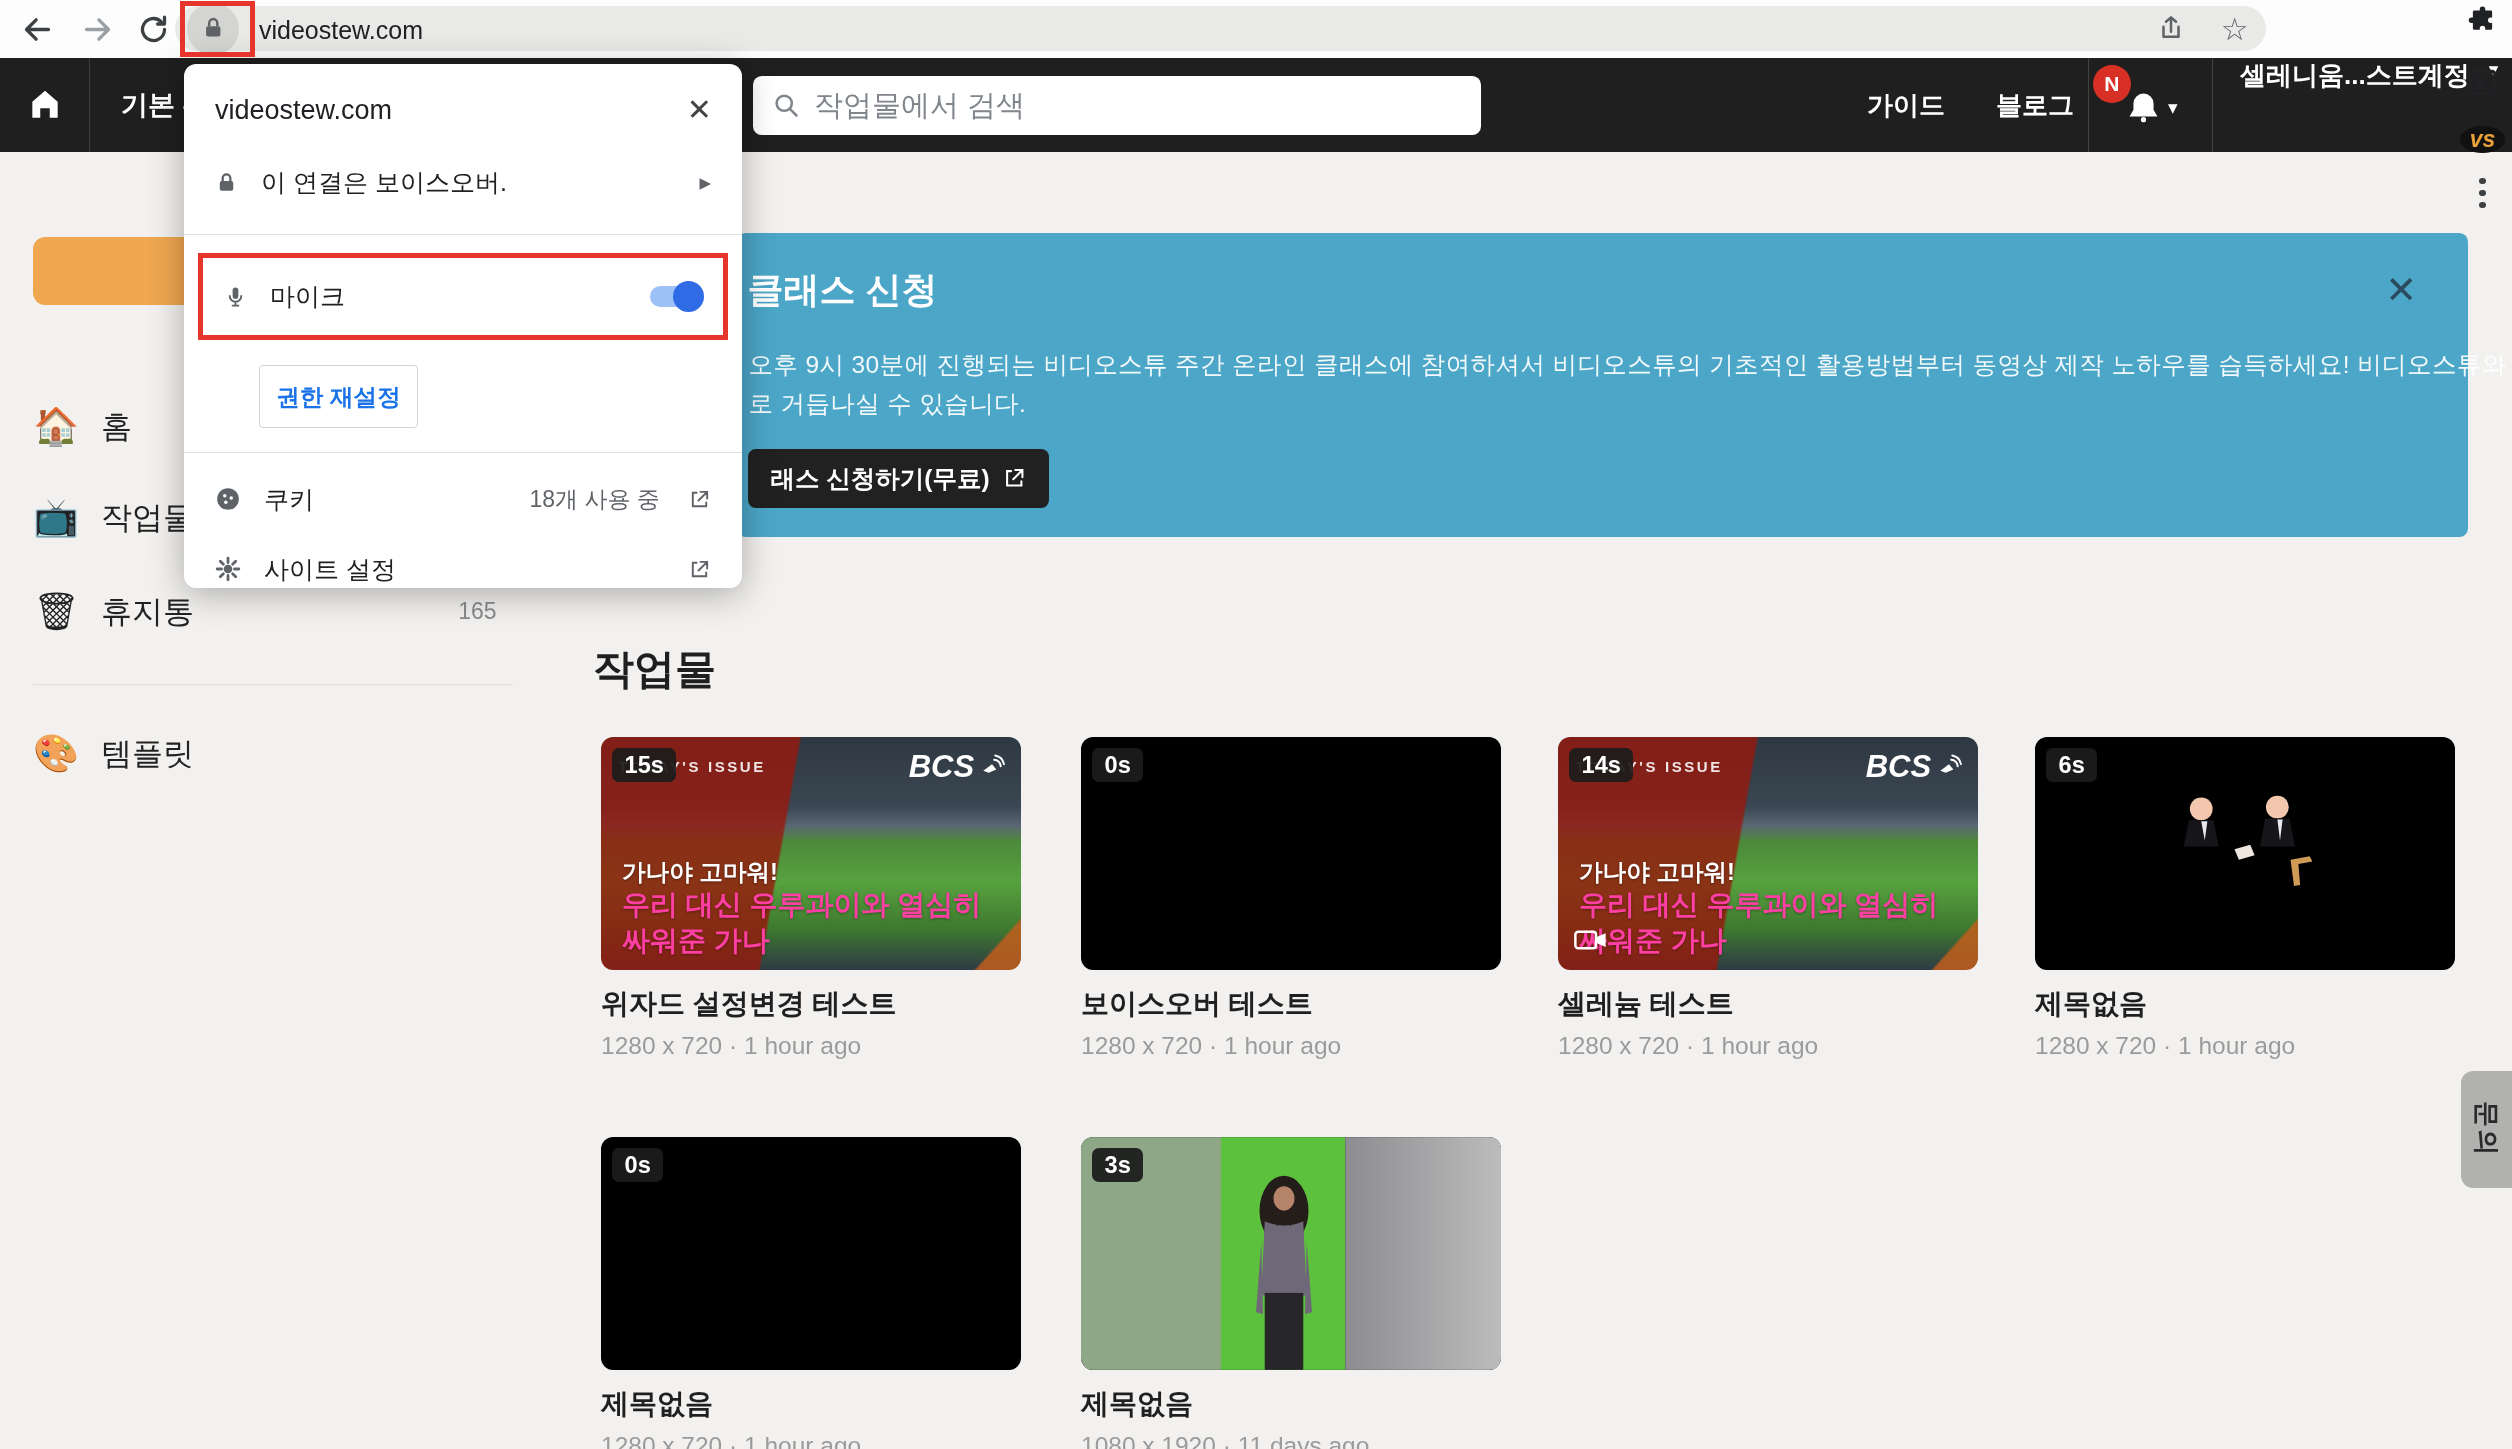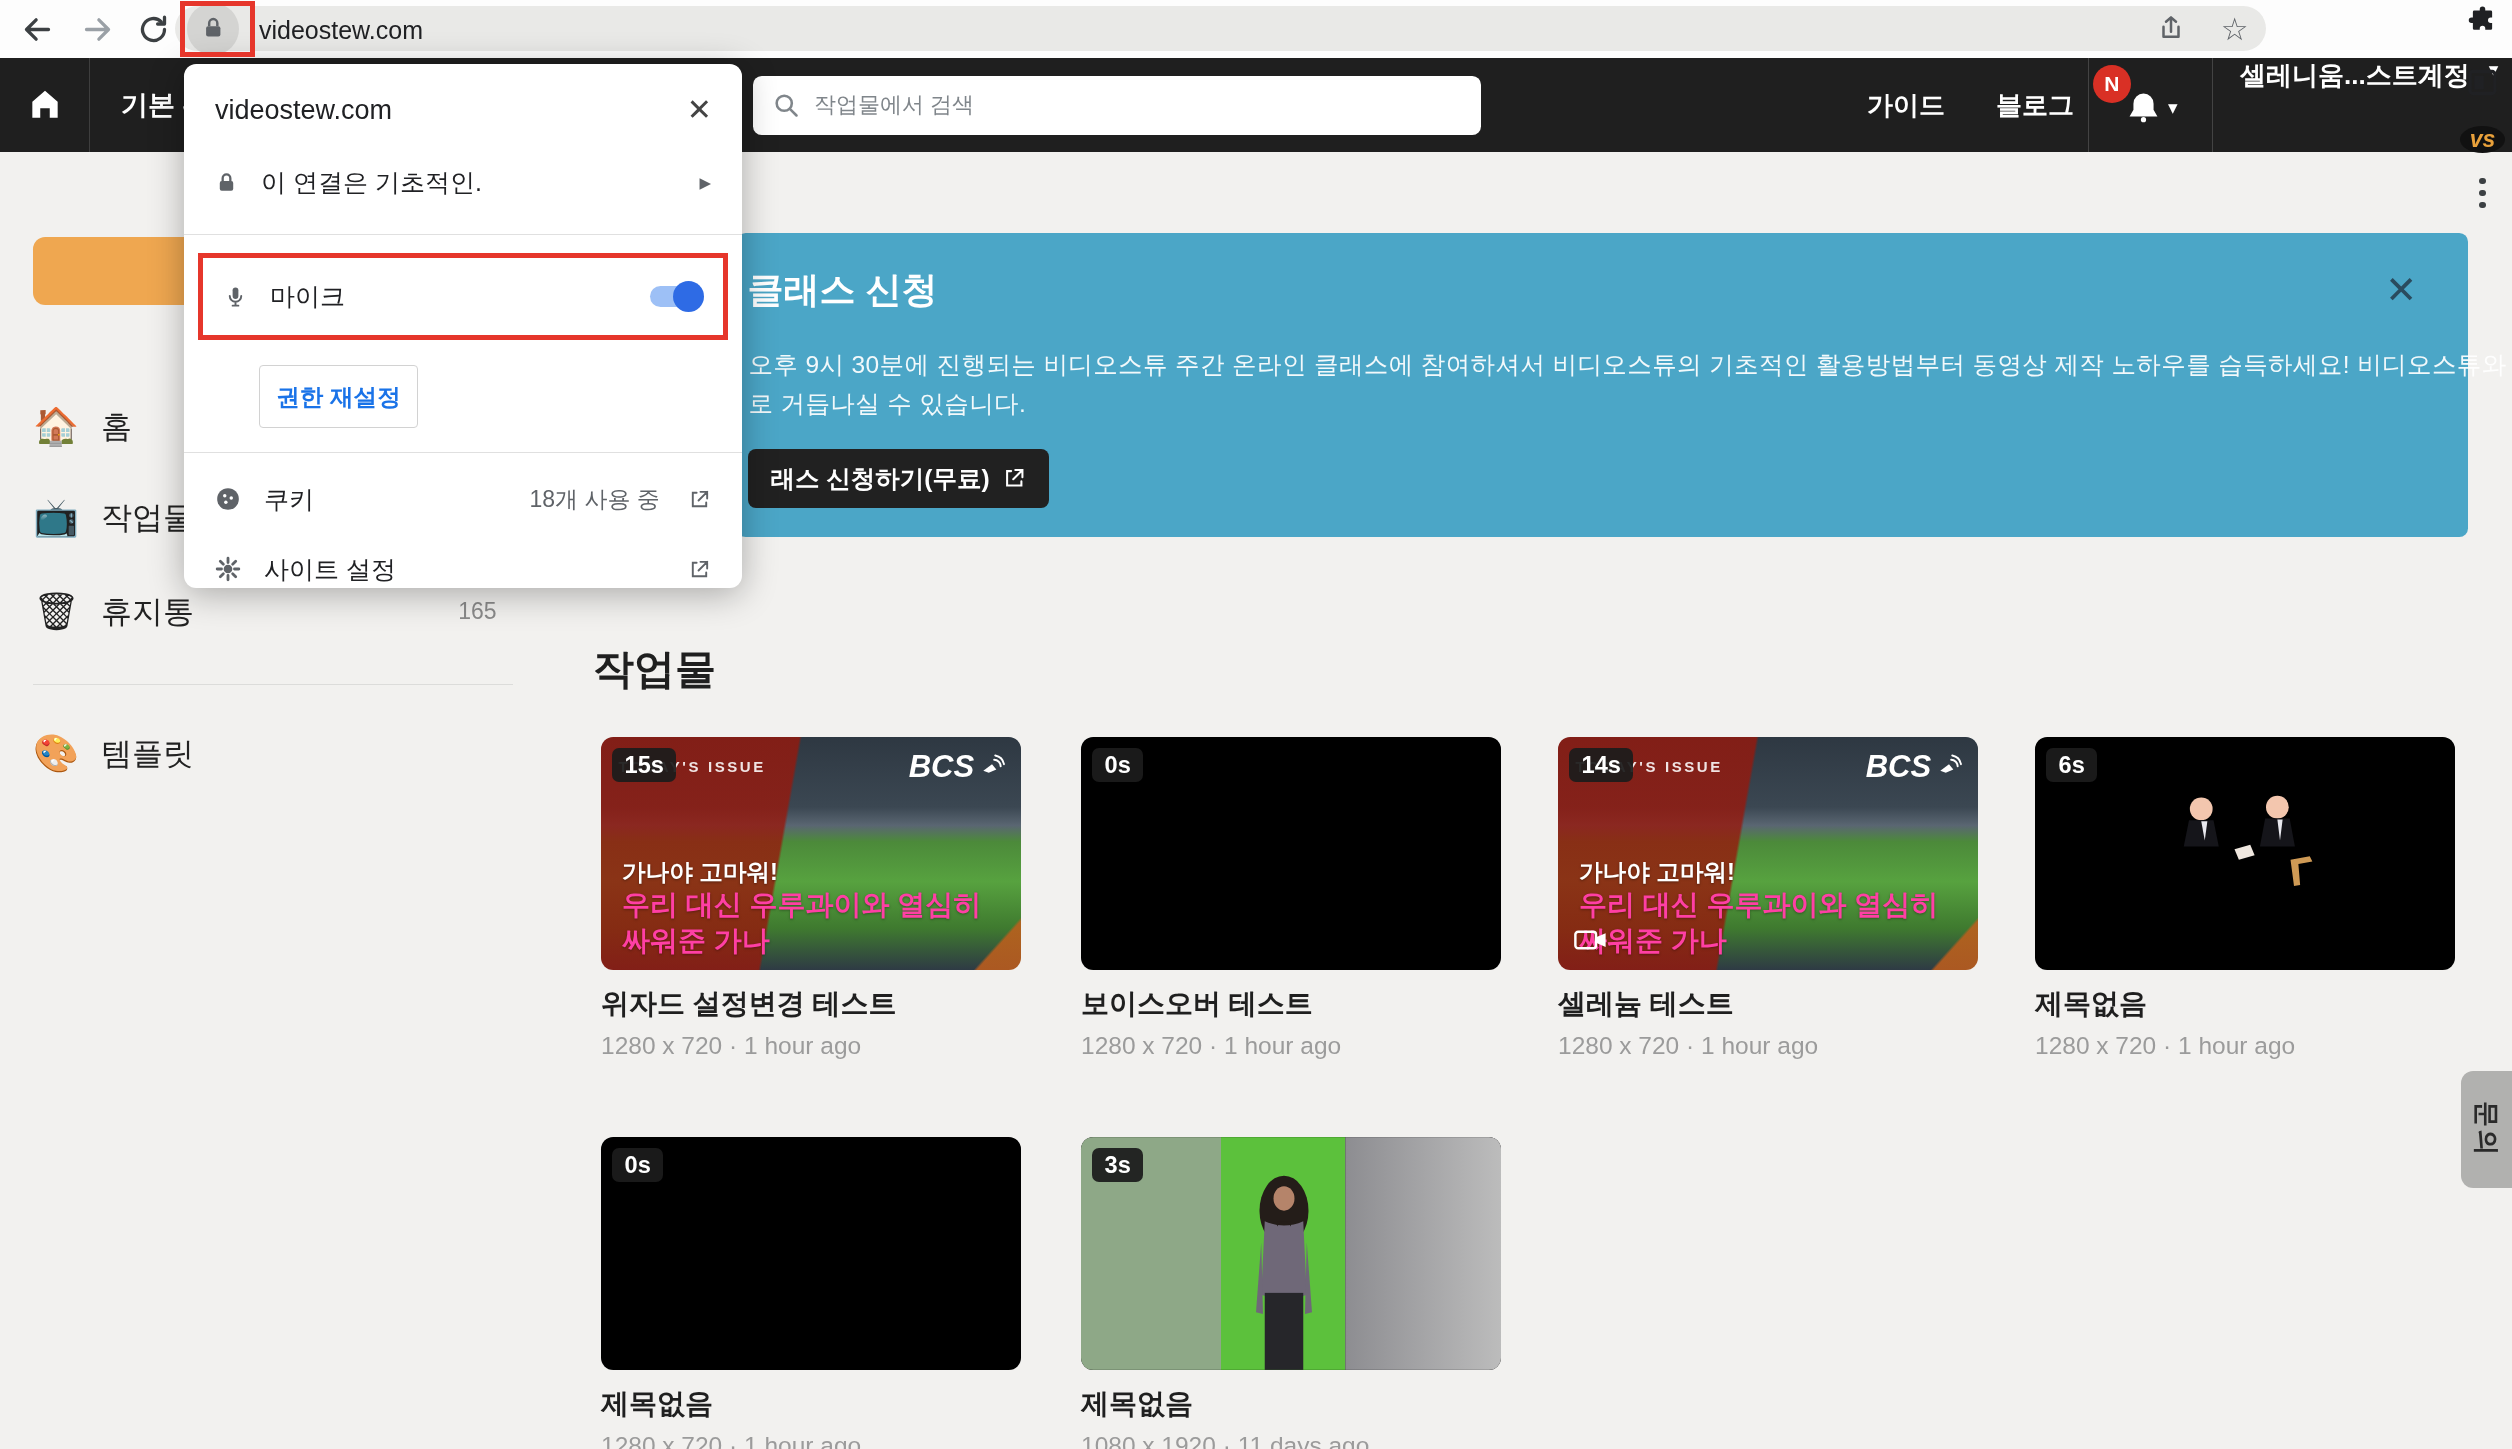--- a/index.html
+++ b/index.html
@@ -18,21 +18,21 @@
   .avatar-vs { width:45px; height:45px; border-radius:50%; background:#111; color:#e9a13b; font-style:italic; font-weight:bold; font-size:23px; display:flex; align-items:center; justify-content:center; }
   .dots { display:flex; flex-direction:column; gap:6.1px; padding:0 8.7px; }
   .dots i { width:6.1px; height:6.1px; border-radius:50%; background:#3c4043; }
   .star-glyph { font-size:31px; color:#5f6368; line-height:1; }
 
   
   .top-nav { position:absolute; left:0; top:58px; width:2512px; height:94px; background:#1f1f1f; z-index:10; }
   .nav-home { position:absolute; left:0; top:0; width:90px; height:94px; border-right:0.9px solid rgba(255,255,255,.14); display:flex; align-items:center; justify-content:center; }
   .nav-workspace { position:absolute; left:121px; top:0; height:94px; display:flex; align-items:center; color:#fff; font-size:27px; font-weight:bold; white-space:nowrap; }
   .nav-search { position:absolute; left:753px; top:17.5px; width:728px; height:59px; background:#fff; border-radius:8.7px; display:flex; align-items:center; padding:0 19px; gap:14px; }
-  .nav-search input { border:none; outline:none; font-size:22px; color:#4d7c0f; width:612px; font-family:inherit; background:transparent; }
+  .nav-search input { border:none; outline:none; font-size:29px; color:#4d7c0f; width:612px; font-family:inherit; background:transparent; }
   .nav-search input::placeholder { color:#80868b; }
   .nav-link { position:absolute; top:0; height:94px; display:flex; align-items:center; color:#fff; font-size:26px; font-weight:bold; }
   .nav-divider { position:absolute; top:0; width:0.9px; height:94px; background:rgba(255,255,255,.16); }
   .bell-group { position:absolute; left:2105px; top:0; height:94px; width:96px; }
   .n-badge { position:absolute; left:-12.2px; top:7px; width:38px; height:38px; background:#d93025; border-radius:50%; color:#fff; font-size:21px; font-weight:bold; display:flex; align-items:center; justify-content:center; z-index:2; }
   .bell-caret { position:absolute; left:63px; top:38px; color:#fff; font-size:19px; }
   .account { position:absolute; left:2240px; top:0; height:94px; display:flex; gap:19px; color:#fff; font-size:26px; font-weight:bold; }
 
   
   .new-btn { position:absolute; left:33px; top:237px; width:455px; height:68px; background:#efa750; border-radius:12.2px; z-index:5; }
@@ -327,21 +327,21 @@
 
   <div class="popup">
     <div class="popup-title">videostew.com</div>
     <div class="popup-close">✕</div>
 
     <div class="p-row secure-row">
       <svg width="23" height="26" viewBox="0 0 24 24">
           <rect x="5" y="10" width="14" height="10" rx="2" fill="#5f6368"></rect>
           <path d="M8 10V7a4 4 0 0 1 8 0v3" stroke="#5f6368" stroke-width="2.4" fill="none"></path>
         </svg>
-      <span class="grow">이 연결은 기초적인.</span>
+      <span class="grow">이 연결은 보이스오버.</span>
       <span class="chev">▸</span>
     </div>
 
     <div class="p-divider" style="top:170px"></div>
 
     <div class="mic-box">
       <svg width="23" height="30" viewBox="0 0 24 24">
           <rect x="9" y="2" width="6" height="12" rx="3" fill="#5f6368"></rect>
           <path d="M6 11a6 6 0 0 0 12 0M12 17v4M9 21h6" stroke="#5f6368" stroke-width="2" fill="none" stroke-linecap="round"></path>
         </svg>

